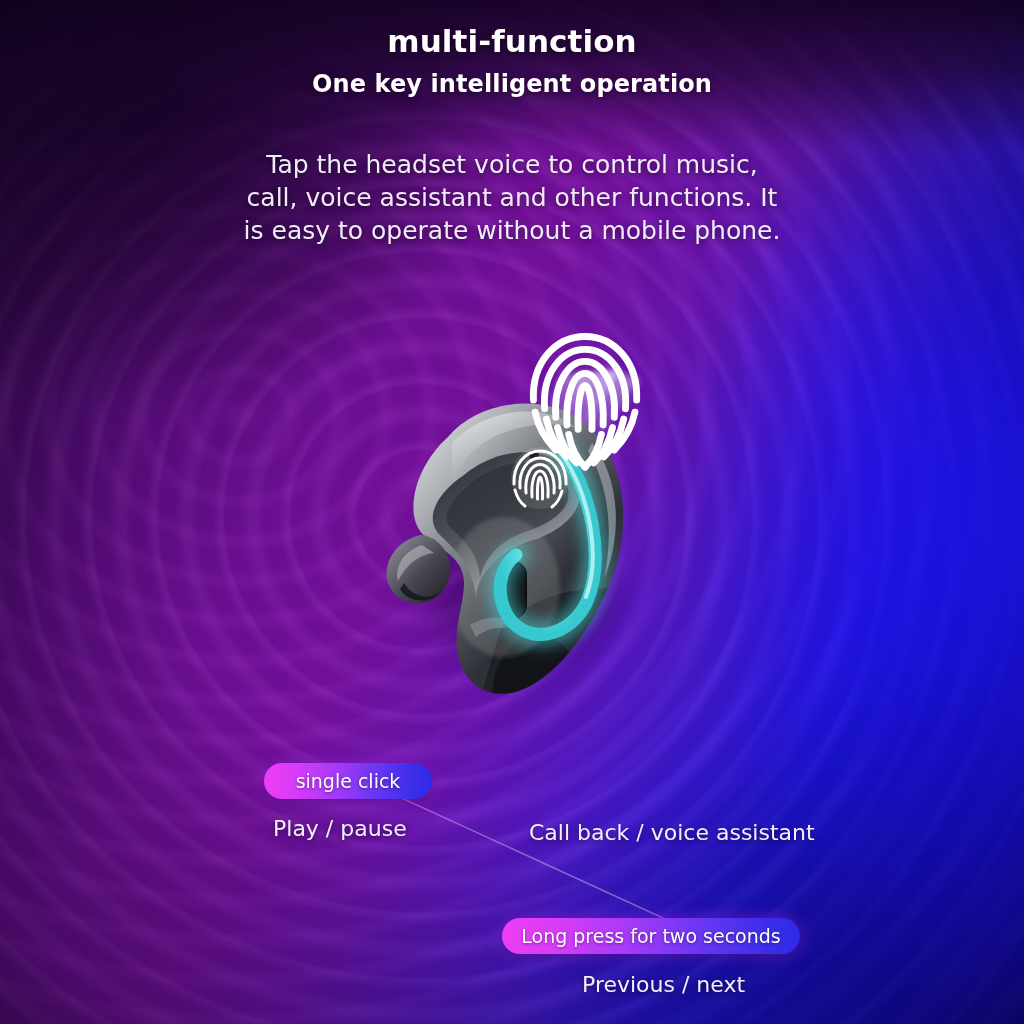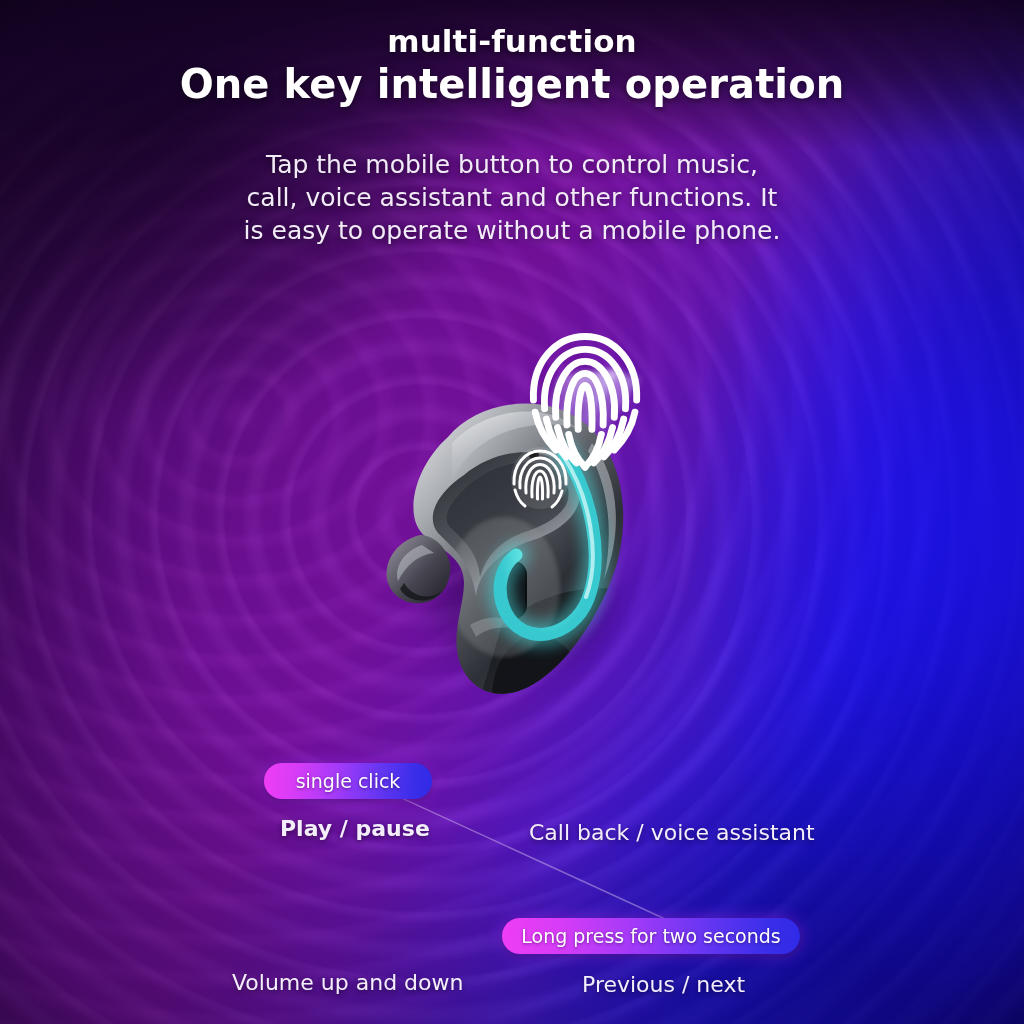--- a/index.html
+++ b/index.html
@@ -104,21 +104,21 @@
     position: absolute;
     left: 0; right: 0;
     top: 20px;
     text-align: center;
     color: #ffffff;
     font-weight: bold;
     letter-spacing: 0.1px;
     text-shadow: 0 2px 7px rgba(0,0,0,0.55);
   }
   .headline .l1 { display:block; font-size: 31px; line-height: 42px; }
-  .headline .l2 { display:block; font-size: 40px; line-height: 44px; }
+  .headline .l2 { display:block; font-size: 24px; line-height: 44px; }
 
   .bodycopy {
     position: absolute;
     left: 0; right: 0;
     top: 148px;
     text-align: center;
     color: #f2ecf8;
     font-size: 25px;
     line-height: 33px;
     text-shadow: 0 2px 6px rgba(0,0,0,0.5);
@@ -172,21 +172,21 @@
   .pill-dc { left: 250px; top: 917px; width: 168px; }
   .pill-lp { left: 502px; top: 918px; width: 298px; }
 
   .sublabel {
     position: absolute;
     color: #f4eefb;
     font-size: 22px;
     white-space: nowrap;
     text-shadow: 0 2px 5px rgba(0,0,0,0.45);
   }
-  .sub-sc { left: 280px; top: 816px; font-weight: bold; }
+  .sub-sc { left: 273px; top: 816px; }
   .sub-ts { left: 529px; top: 820px; }
   .sub-dc { left: 232px; top: 970px; }
   .sub-lp { left: 582px; top: 972px; }
 
   .connector {
     position: absolute;
     left: 395px;
     top: 795px;
     width: 330px;
     height: 150px;
@@ -204,21 +204,21 @@
   <div class="bg-rightglow"></div>
   <div class="bg-topband"></div>
   <div class="bg-vignette"></div>
 
   <div class="headline">
     <span class="l1">multi-function</span>
     <span class="l2">One key intelligent operation</span>
   </div>
 
   <div class="bodycopy">
-    <span>Tap the mobile button to control music,</span>
+    <span>Tap the headset voice to control music,</span>
     <span>call, voice assistant and other functions. It</span>
     <span>is easy to operate without a mobile phone.</span>
   </div>
 
   <div class="product">
     <div class="bud-shadow"></div>
 
     <svg class="bud-svg" width="330" height="400" viewBox="0 0 330 400">
       <defs>
         <linearGradient id="budBody" x1="0.12" y1="0.05" x2="0.88" y2="0.95">
@@ -391,18 +391,17 @@
 
   <svg class="connector">
     <line x1="0" y1="0" x2="305" y2="140" stroke="#d9c5ee" stroke-width="1.4" opacity="0.45"></line>
   </svg>
 
   <div class="pill pill-sc">single click</div>
   <div class="sublabel sub-sc">Play / pause</div>
 
   <div class="sublabel sub-ts">Call back / voice assistant</div>
 
-  <div class="sublabel sub-dc">Volume up and down</div>
 
   <div class="pill pill-lp">Long press for two seconds</div>
   <div class="sublabel sub-lp">Previous / next</div>
 
 </div>
 
 </body></html>

